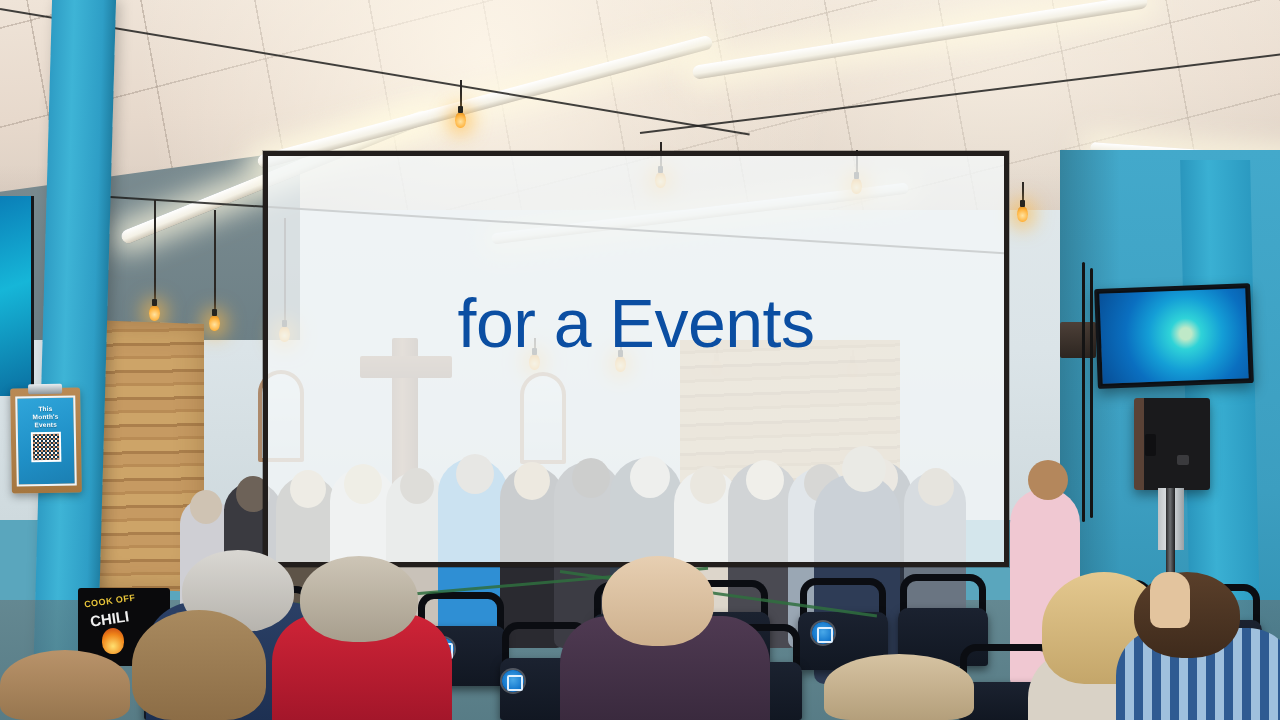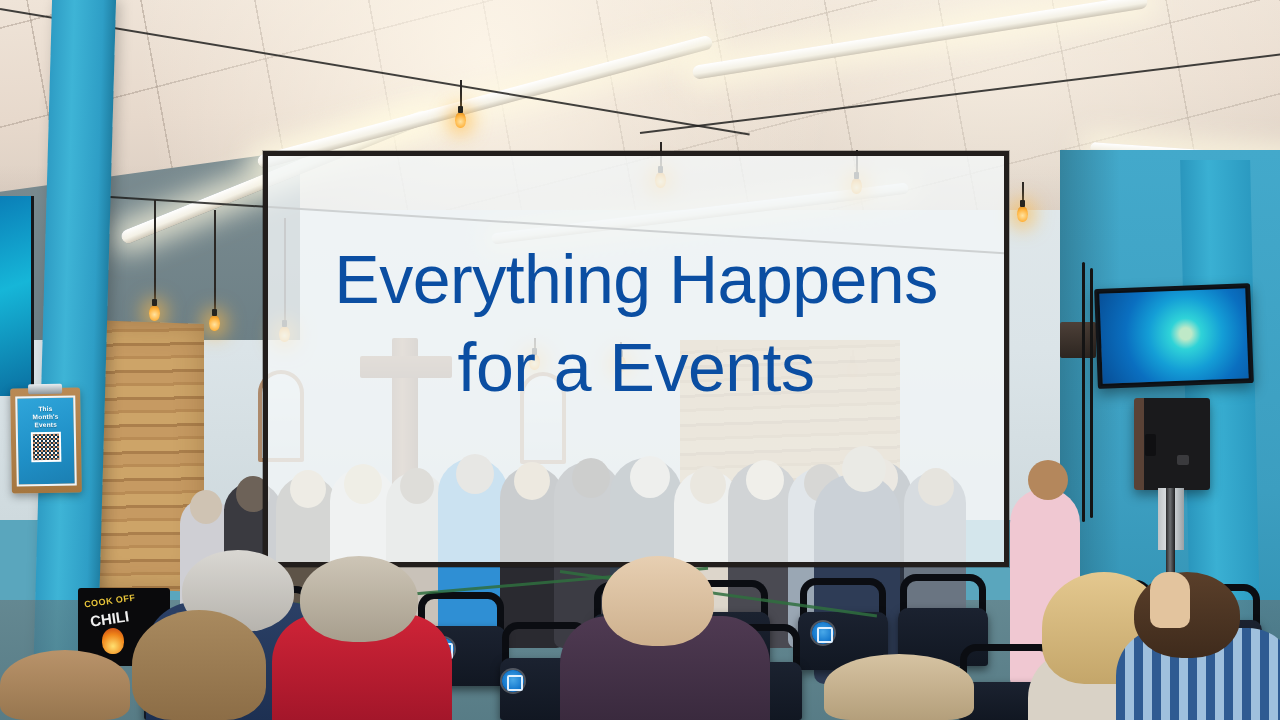--- a/index.html
+++ b/index.html
@@ -456,21 +456,20 @@
 
     <div class="person" style="left:634px;width:86px; height:210px; background:#2e3c56; bottom:-36px;"></div>
     <div class="head" style="left:662px;top:28px; width:44px; height:46px; background:#c9b89a;"></div>
 
     <div class="person" style="left:830px;width:70px; height:200px; background:#f0c8d2; bottom:-40px;"></div>
     <div class="head" style="left:848px;top:42px; width:40px; height:40px; background:#b4875c;"></div>
   </div>
 
   <div id="overlay-panel">
     <div id="overlay-title">
-      <span class="line">Everything Happens</span>
       <span class="line">for a Events</span>
     </div>
   </div>
 
   <div class="chairs">
 
     <div class="chair-arc" style="left:228px; top:26px; width:84px; height:40px;"></div>
     <div class="chair" style="left:226px; top:58px; width:88px; height:58px;"></div>
     <div class="chairlogo" style="left:258px; top:70px;"></div>
 

